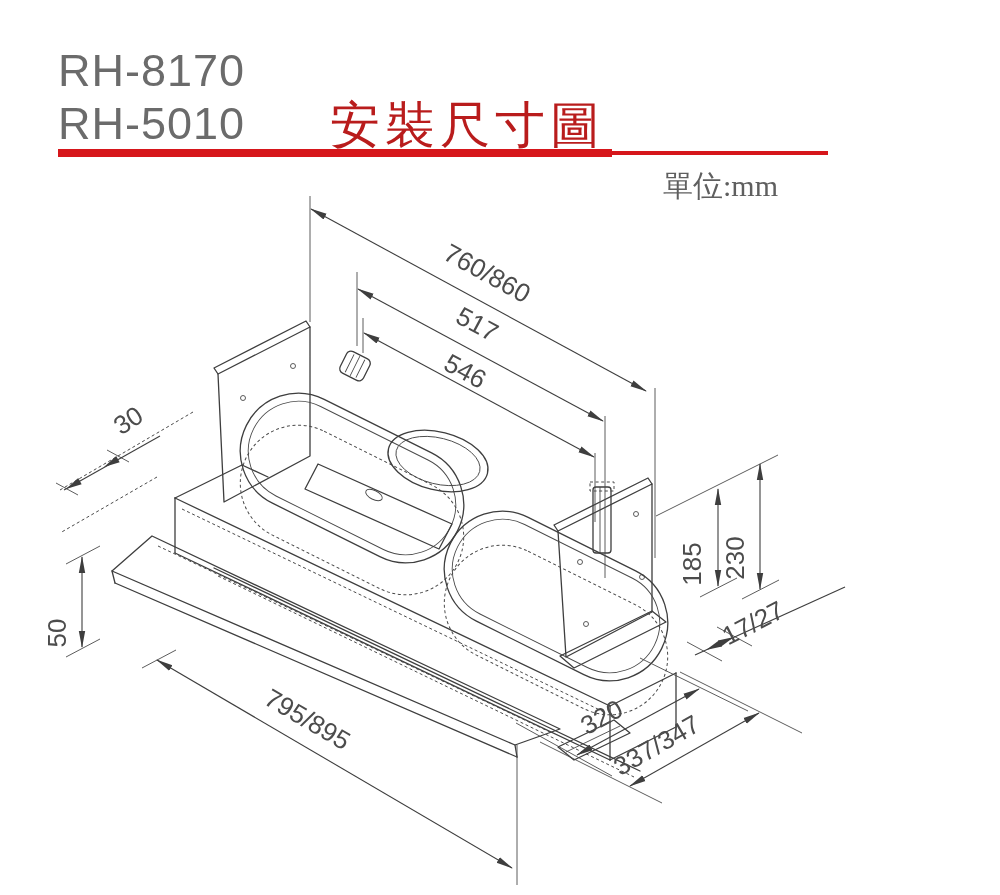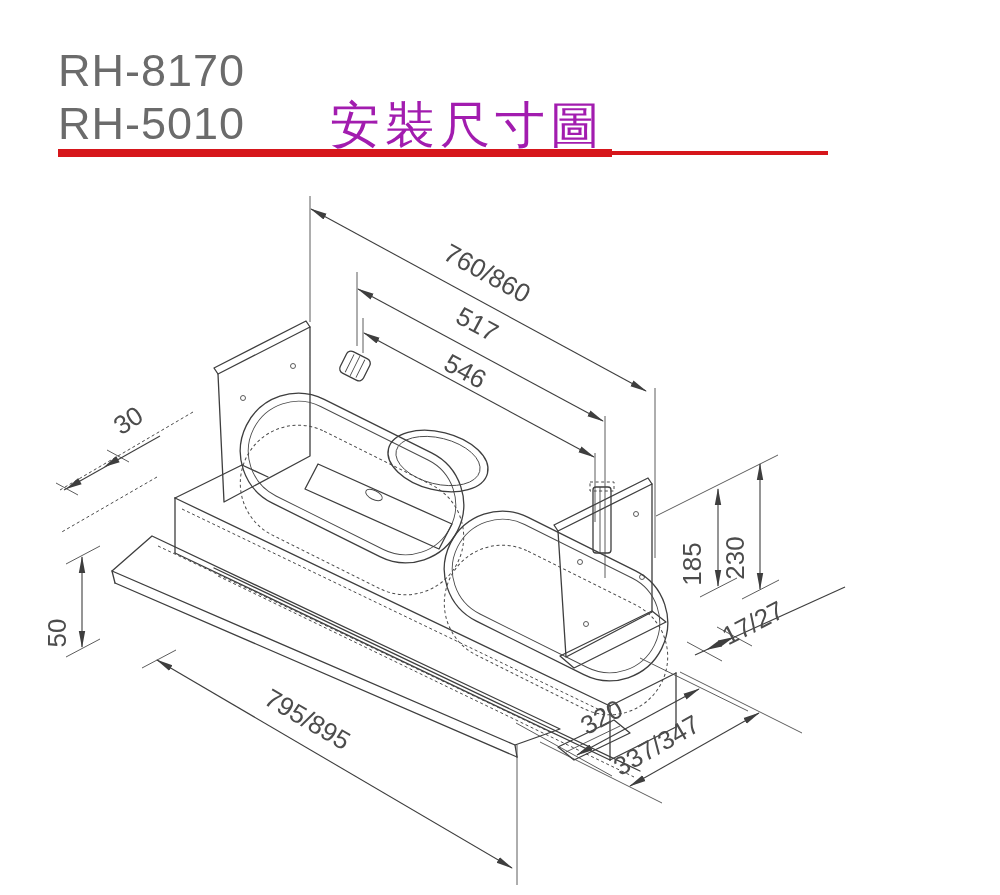--- a/index.html
+++ b/index.html
@@ -1,21 +1,21 @@
 <!DOCTYPE html>
 <html><head>
 <meta charset="utf-8">
 <style>
   html,body{margin:0;padding:0;background:#ffffff;}
   .canvas{
     position:relative;width:945px;height:895px;background:#ffffff;overflow:hidden;
     font-family:"Liberation Sans","DejaVu Sans",sans-serif;
   }
   .model-block{position:absolute;left:58px;top:44px;color:#6b6b6b;font-size:45px;line-height:53px;letter-spacing:1px;}
-  .cjk-title{position:absolute;left:330px;top:92px;color:#a21caf;font-size:50px;letter-spacing:5px;
+  .cjk-title{position:absolute;left:330px;top:92px;color:#b91c1c;font-size:50px;letter-spacing:5px;
     font-family:"Liberation Serif","DejaVu Serif",serif;font-weight:500;}
   .bar-thick{position:absolute;left:58px;top:149px;width:554px;height:8px;}
   .bar-thin{position:absolute;left:612px;top:151px;width:216px;height:4px;}
   .unit-label{position:absolute;left:663px;top:166px;color:#5f5f5f;font-size:30px;
     font-family:"Liberation Serif","DejaVu Serif",serif;}
   svg.draw{position:absolute;left:0;top:0;}
   .ln{stroke:#3e3e3e;stroke-width:1.3;fill:none;stroke-linecap:round;stroke-linejoin:round;}
   .thin{stroke:#4a4a4a;stroke-width:0.9;fill:none;}
   .dash{stroke:#4a4a4a;stroke-width:1;fill:none;stroke-dasharray:3 2.6;}
   .dim{stroke:#3e3e3e;stroke-width:1.1;fill:none;}
@@ -27,20 +27,21 @@
 
 <div class="canvas">
 
   <div class="model-block">
     <div>RH-8170</div>
     <div>RH-5010</div>
   </div>
   <div class="cjk-title">安裝尺寸圖</div>
   <div class="bar-thick" style="background: rgb(214, 22, 27);"></div>
   <div class="bar-thin" style="background: rgb(214, 22, 27);"></div>
+  <div class="unit-label">單位:mm</div>
 
   <svg class="draw" width="1000" height="895" viewBox="0 0 1000 895">
     <defs>
       <marker id="ah" markerWidth="17" markerHeight="9" refX="16" refY="4" orient="auto-start-reverse" markerUnits="userSpaceOnUse">
         <path d="M17,4 L0,0.8 L0,7.2 Z" fill="#3e3e3e"></path>
       </marker>
     </defs>
 
     <g>
       <path class="ln" d="M175,498 L610,706"></path>

